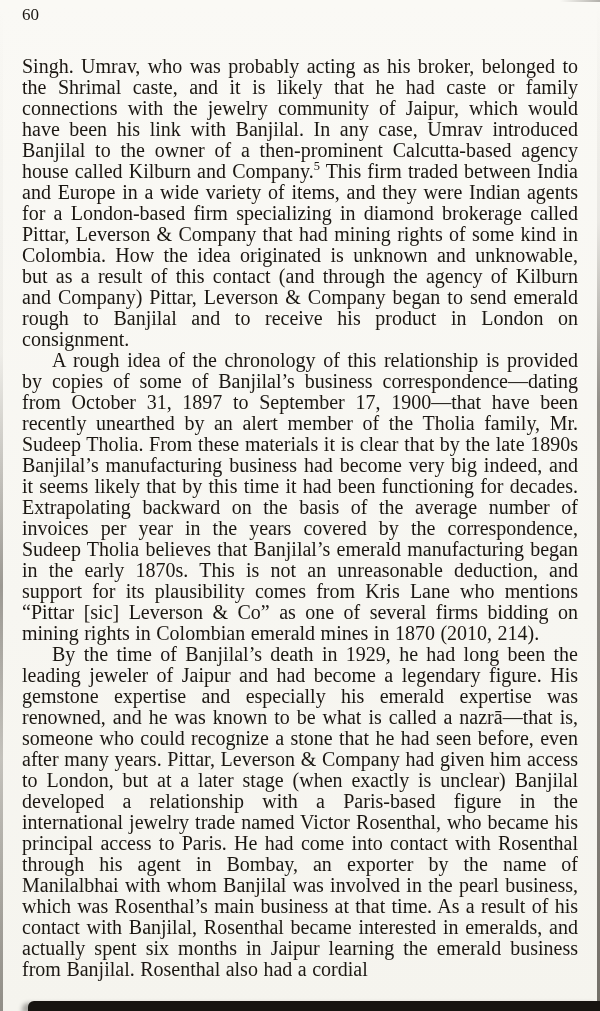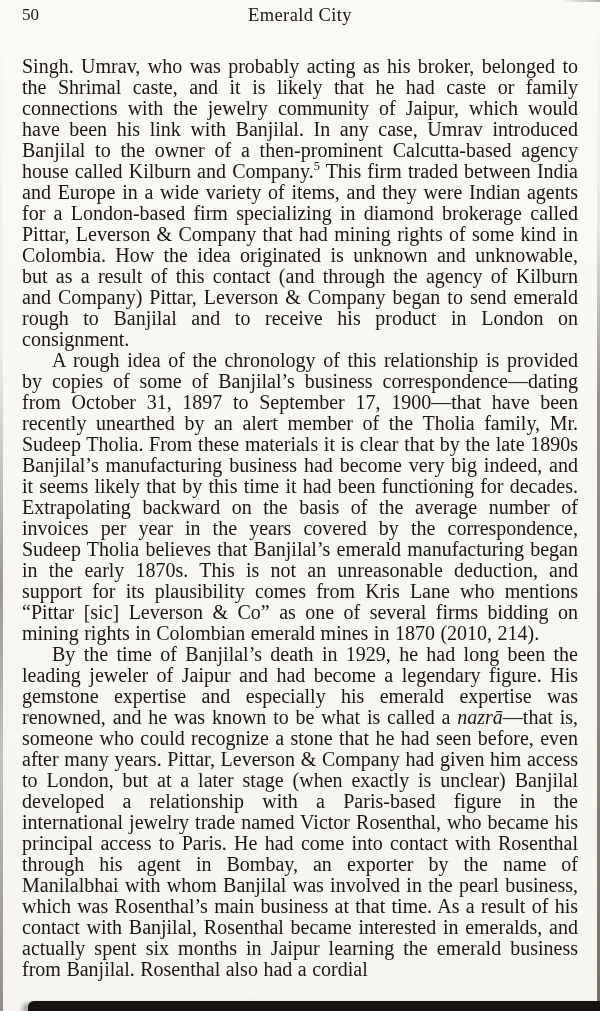--- a/index.html
+++ b/index.html
@@ -51,21 +51,20 @@
     padding: 0;
   }
   .body-text p.para.indent {
     text-indent: 30px;
   }
   .body-text sup {
     font-size: 0.62em;
     line-height: 0;
   }
   .body-text .italic {
-    font-style: italic;
   }
   
   .scan-edge-left {
     position: absolute;
     left: 0;
     top: 0;
     bottom: 0;
     width: 3px;
     background: linear-gradient(to bottom,
       rgba(45,40,32,0) 0%,
@@ -108,22 +107,21 @@
     height: 2px;
     background: linear-gradient(to left, rgba(45,40,32,0.35), rgba(45,40,32,0));
     pointer-events: none;
   }
 </style>
 </head>
 <body>
 
 <div class="page">
   <div class="header">
-    <span class="page-number">50</span>
-    <span class="running-title">Emerald City</span>
+    <span class="page-number">60</span>
   </div>
   <div class="body-text">
       <p class="para"><span>Singh. Umrav, who was probably acting as his broker, belonged to the Shrimal caste, and it is likely that he had caste or family connections with the jewelry community of Jaipur, which would have been his link with Banjilal. In any case, Umrav introduced Banjilal to the owner of a then-prominent Calcutta-based agency house called Kilburn and Company.</span><sup>5</sup><span> This firm traded between India and Europe in a wide variety of items, and they were Indian agents for a London-based firm specializing in diamond brokerage called Pittar, Leverson &amp; Company that had mining rights of some kind in Colombia. How the idea originated is unknown and unknowable, but as a result of this contact (and through the agency of Kilburn and Company) Pittar, Leverson &amp; Company began to send emerald rough to Banjilal and to receive his product in London on consignment.</span></p>
       <p class="para indent"><span>A rough idea of the chronology of this relationship is provided by copies of some of Banjilal’s business correspondence—dating from October 31, 1897 to September 17, 1900—that have been recently unearthed by an alert member of the Tholia family, Mr. Sudeep Tholia. From these materials it is clear that by the late 1890s Banjilal’s manufacturing business had become very big indeed, and it seems likely that by this time it had been functioning for decades. Extrapolating backward on the basis of the average number of invoices per year in the years covered by the correspondence, Sudeep Tholia believes that Banjilal’s emerald manufacturing began in the early 1870s. This is not an unreasonable deduction, and support for its plausibility comes from Kris Lane who mentions “Pittar [sic] Leverson &amp; Co” as one of several firms bidding on mining rights in Colombian emerald mines in 1870 (2010, 214).</span></p>
       <p class="para indent"><span>By the time of Banjilal’s death in 1929, he had long been the leading jeweler of Jaipur and had become a legendary figure. His gemstone expertise and especially his emerald expertise was renowned, and he was known to be what is called a </span><span class="italic">nazrā</span><span>—that is, someone who could recognize a stone that he had seen before, even after many years. Pittar, Leverson &amp; Company had given him access to London, but at a later stage (when exactly is unclear) Banjilal developed a relationship with a Paris-based figure in the international jewelry trade named Victor Rosenthal, who became his principal access to Paris. He had come into contact with Rosenthal through his agent in Bombay, an exporter by the name of Manilalbhai with whom Banjilal was involved in the pearl business, which was Rosenthal’s main business at that time. As a result of his contact with Banjilal, Rosenthal became interested in emeralds, and actually spent six months in Jaipur learning the emerald business from Banjilal. Rosenthal also had a cordial</span></p>
     </div>
   <div class="scan-edge-left"></div>
   <div class="scan-edge-right"></div>
   <div class="scan-smudge-top-right"></div>
   <div class="scan-edge-bottom"></div>

